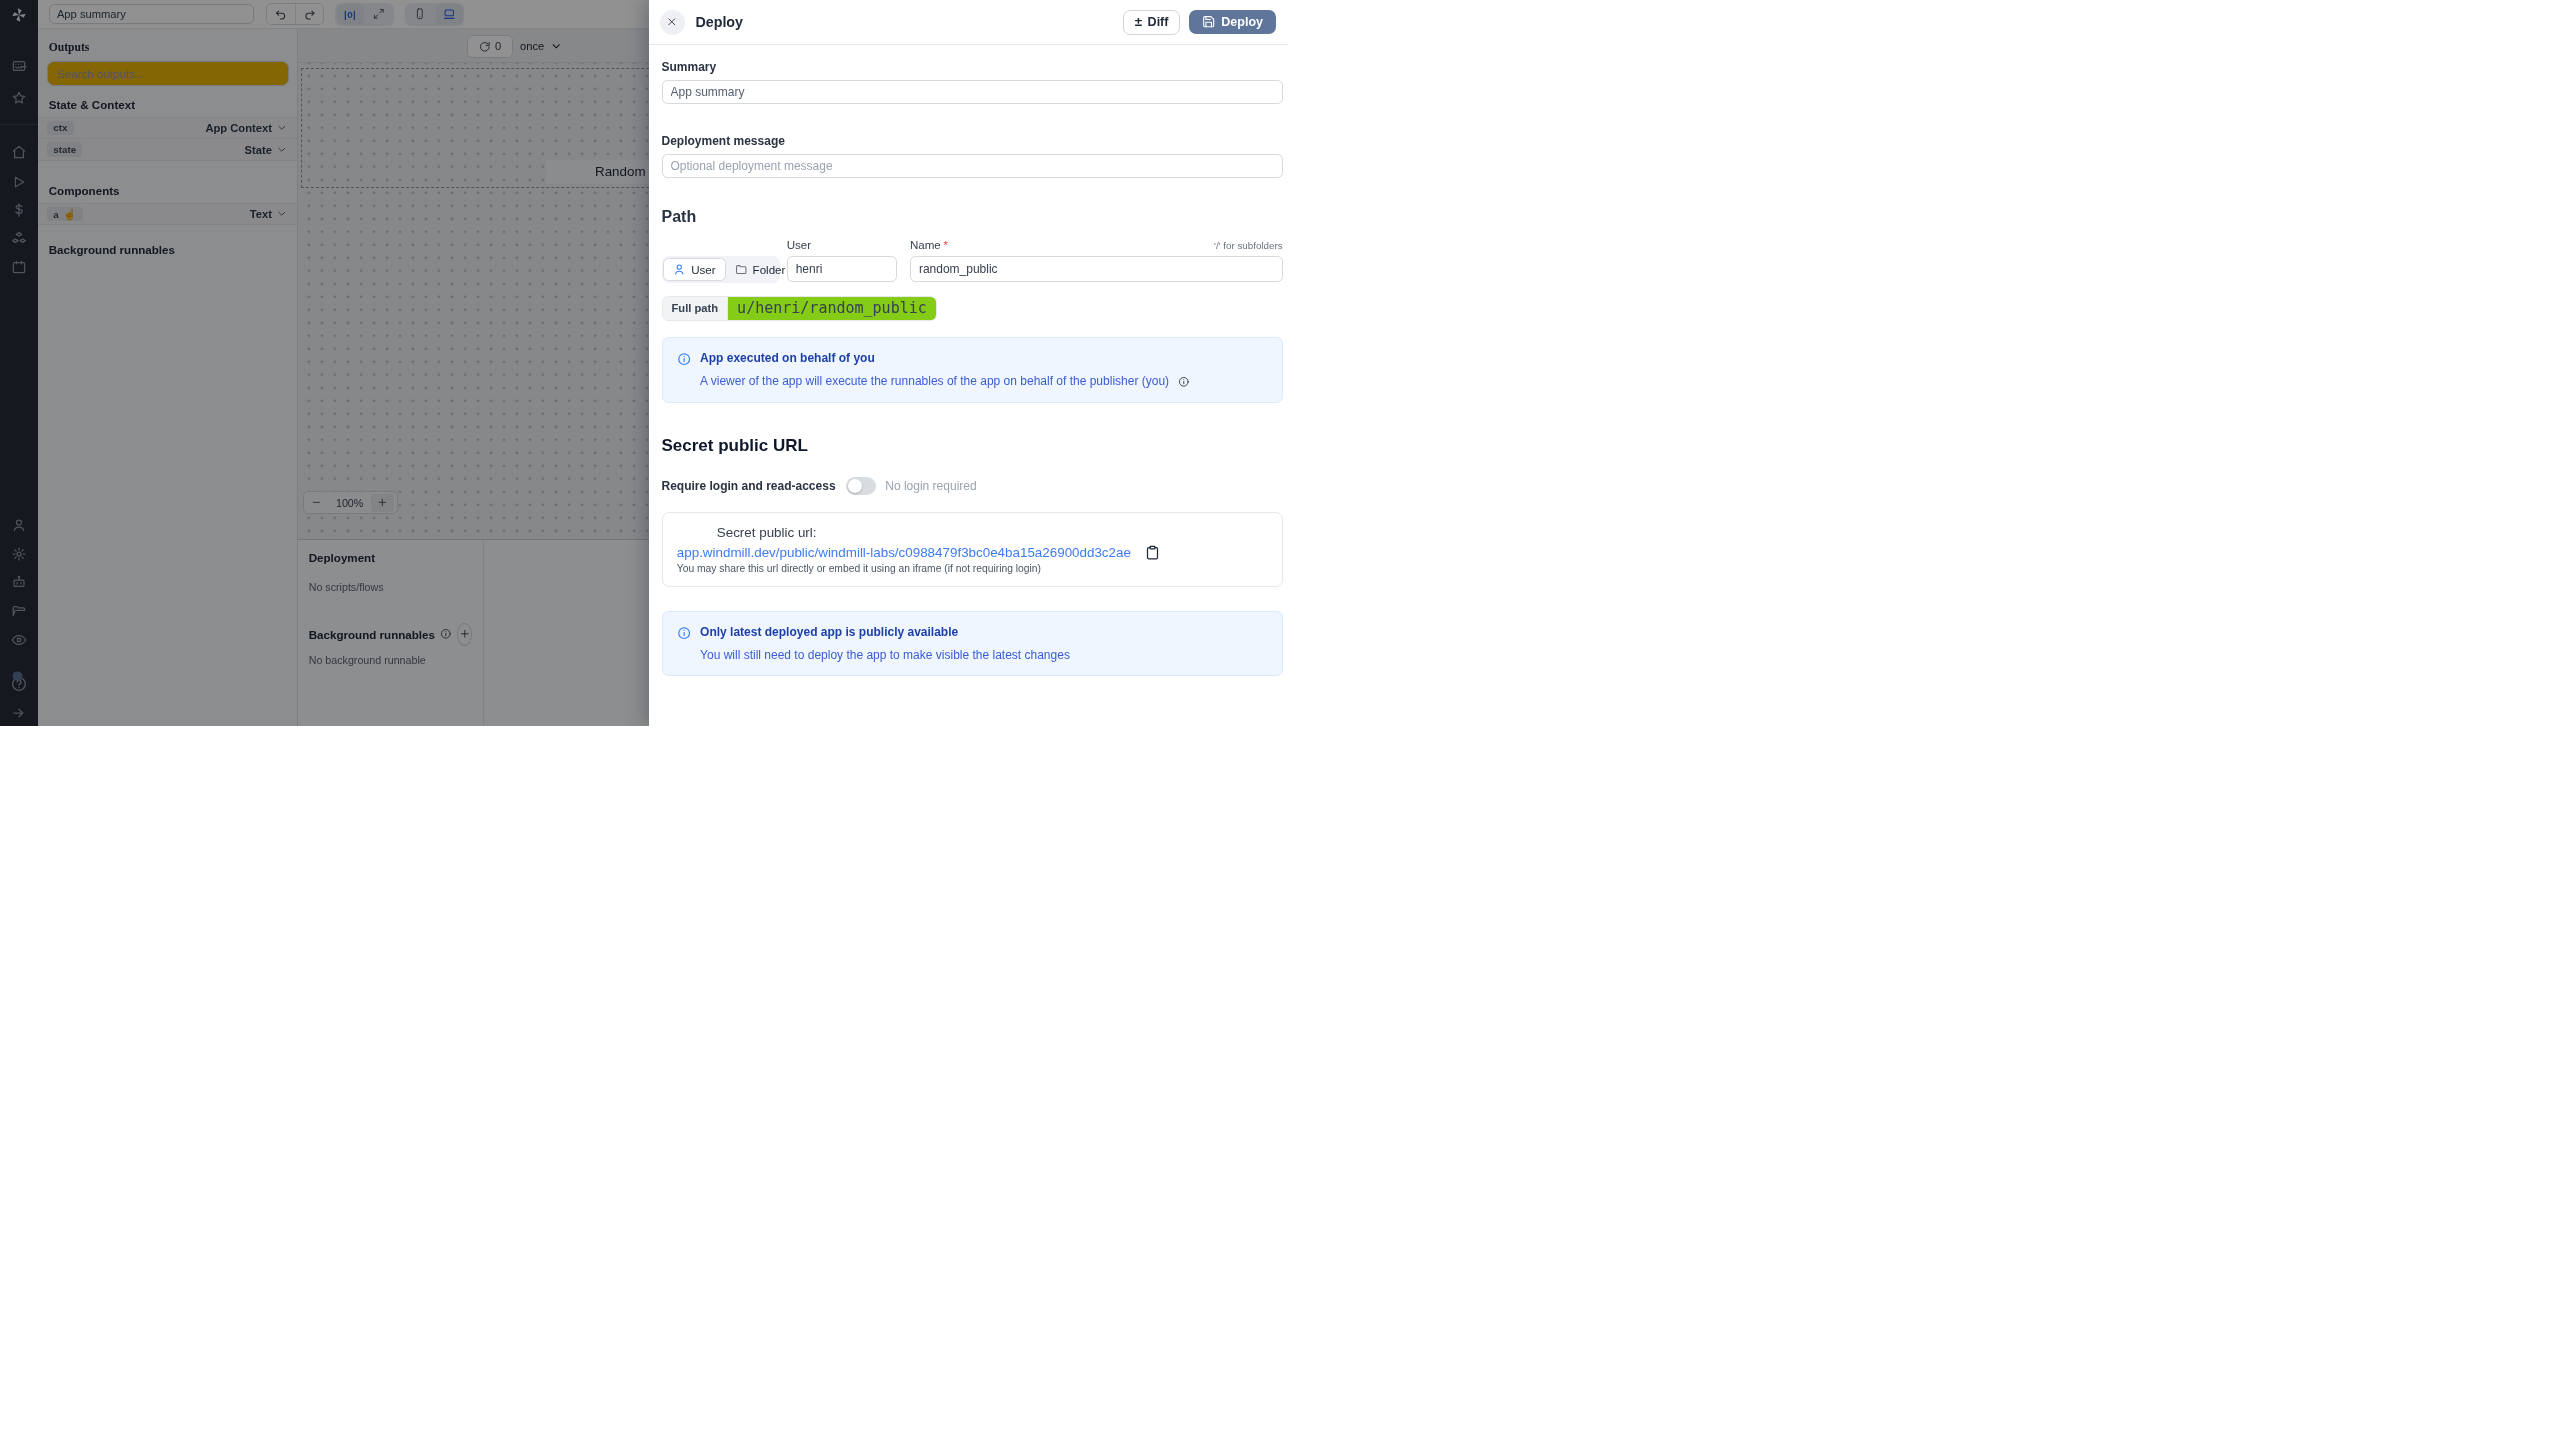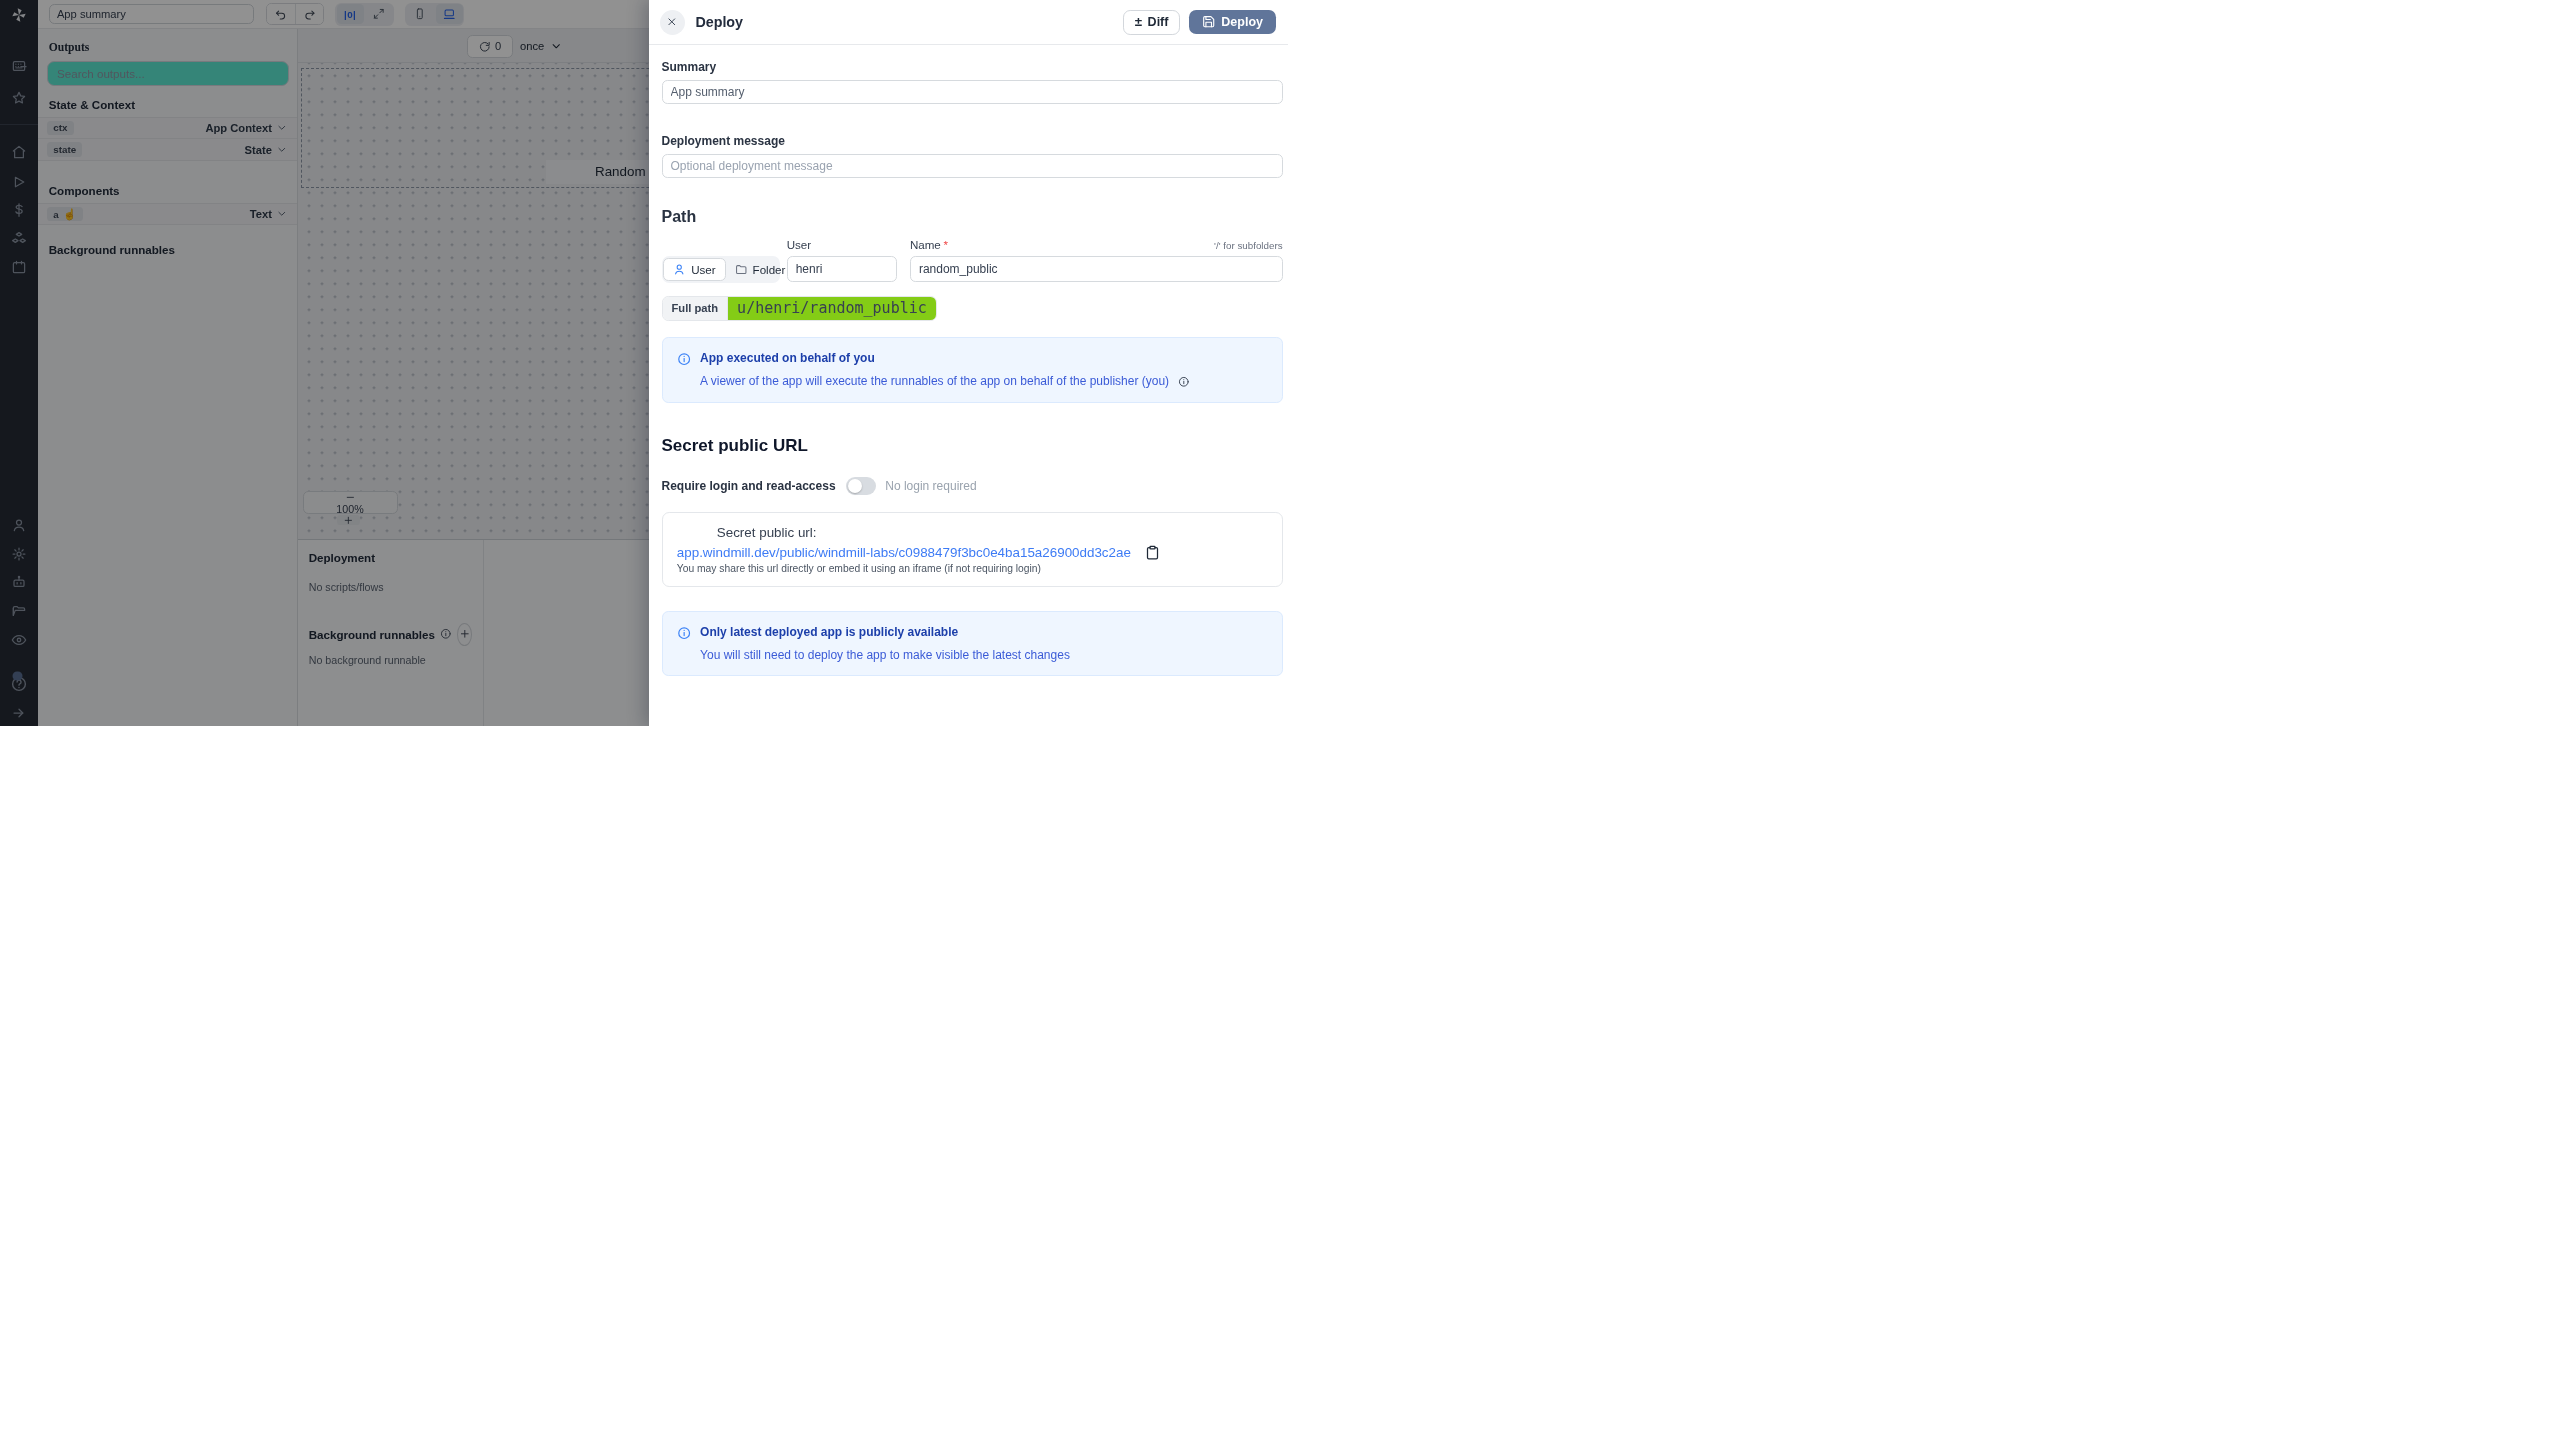--- a/index.html
+++ b/index.html
@@ -26,21 +26,21 @@
   .tb-btn + .tb-btn { border-left:0.9px solid #e2e4e8; }
   .tb-seg { display:flex; align-items:center; height:23px; background:#eceef2; border-radius:6.3px; padding:1.8px; margin-left:10.7px; gap:1.8px;}
   .seg-btn { height:19.7px; width:27px; display:flex; align-items:center; justify-content:center; color:#4b5563; border-radius:4.5px; border:none; background:transparent; cursor:pointer;}
   .seg-btn.active { background:#dfe4ec; color:#2563eb; }
   .seg-zero { font-size:9.8px; font-weight:700; letter-spacing:0.4px; }
 
   
   .outputs { position:absolute; left:38px; top:29px; width:260px; bottom:0; background:#f7f8fa; border-right:0.9px solid #dadde2; z-index:5;}
   .out-title { font-size:11.6px; font-weight:700; color:#222c3b; padding:11.6px 10.7px 7.2px 10.7px;font-family:Liberation Serif, serif; }
   .out-search { display:block; width:242px; margin:0 9px; height:25px; border:0.9px solid #d3d7dd; border-radius:7.2px;
-                background:#5eead4; padding:0 9px; font-size:11.6px; color:#374151; font-family:"Liberation Sans",sans-serif;}
+                background:#eab308; padding:0 9px; font-size:11.6px; color:#374151; font-family:"Liberation Sans",sans-serif;}
   .out-search::placeholder { color:#8f98a6; }
   .out-head { font-size:11.6px; font-weight:700; color:#222c3b; padding:12.5px 10.7px 5.4px 10.7px; }
   .orow { display:flex; align-items:center; justify-content:space-between; padding:3.6px 9px;
           border-top:0.9px solid #e4e6ea; border-bottom:0.9px solid #e4e6ea; background:#f2f3f6; height:22.4px; cursor:pointer;}
   .orow + .orow { border-top:none; }
   .obadge { background:#e2e5ea; color:#3f4856; font-size:9.8px; font-weight:700; padding:1.8px 6.3px; border-radius:3.6px;
             display:inline-flex; align-items:center; gap:4.5px;}
   .obadge .hand { font-size:10.7px; line-height:1; color:#4b5563; font-weight:400;}
   .otype { display:flex; align-items:center; gap:4.5px; font-size:11.2px; font-weight:600; color:#2f3a4a; }
   .otype .chev { color:#566070; }
@@ -54,21 +54,21 @@
   .refresh-count { font-size:11.2px; color:#374151; }
   .once-btn { position:absolute; left:222px; top:6.3px; height:22.4px; display:flex; align-items:center; gap:5.4px;
               font-size:11.2px; color:#1f2937; background:transparent; border:none; cursor:pointer;}
   .canvas-grid { position:absolute; left:0; top:34px; right:0; height:477px;
      background-image: radial-gradient(circle, #b6bcc6 1px, transparent 1.3px);
      background-size: 13px 13px; background-position: 4.5px 6.3px; border-bottom:0.9px solid #cdd1d7;}
   .app-frame { position:absolute; left:2.7px; top:4.5px; right:-1.8px; height:120px; border:0.9px dashed #8d98a7; }
   .text-comp { position:absolute; left:248px; top:97px; right:-1.8px; height:24px; background:#f4f6f9; }
   .text-comp span { display:block; padding-left:49px; font-size:13.4px; line-height:24px; color:#1f2937; white-space:nowrap; }
   .zoom-widget { position:absolute; left:4.5px; top:428px; width:95px; height:23px; background:#f5f6f8;
-                 border:0.9px solid #d4d8dd; border-radius:5.4px; display:flex; align-items:center;flex-direction:column; }
+                 border:0.9px solid #d4d8dd; border-radius:5.4px; display:flex; align-items:center; }
   .zoom-btn { width:25px; height:100%; display:flex; align-items:center; justify-content:center; color:#3f4856; background:transparent; border:none; cursor:pointer;}
   .zoom-level { flex:1; text-align:center; font-size:10.7px; color:#374151; }
   .zoom-plus { width:23px; height:18px; background:#e5e8ec; border-radius:3.6px; display:flex; align-items:center; justify-content:center; color:#3f4856; margin-right:2.7px; border:none; cursor:pointer;}
 
   
   .bottom-panel { position:absolute; left:0; top:511px; right:0; bottom:0; background:#f8f9fb; }
   .bp-divider { position:absolute; left:185px; top:0; bottom:0; border-left:0.9px solid #e2e4e8; }
   .bp-inner { position:absolute; left:0; top:0; width:185px; bottom:0; padding:10.7px; }
   .bp-title { font-size:11.6px; font-weight:700; color:#212b3a; }
   .bp-empty { font-size:10.7px; color:#5b6573; margin-top:17px; }

